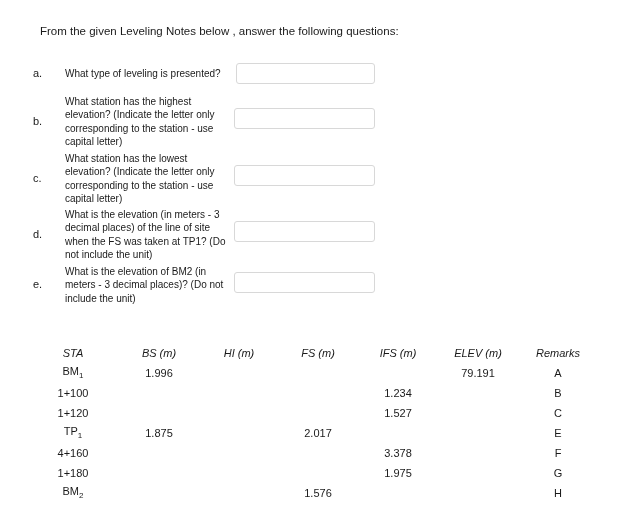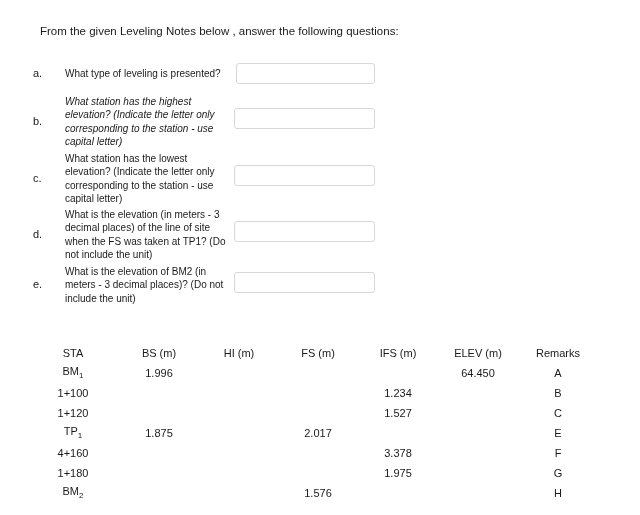--- a/index.html
+++ b/index.html
@@ -70,21 +70,21 @@
   .answer-input::placeholder { color: #bbbbbb; }
 
   
   #q-a .question-letter { top: 7px; }
   #q-a .question-text { top: 7px; width: 175px; white-space: nowrap; }
   #q-a .answer-input { left: 236px; top: 3px; width: 139px; }
 
   
   #q-b { top: 35px; }
   #q-b .question-letter { top: 20px; }
-  #q-b .question-text { top: 0px; font-style: italic; }
+  #q-b .question-text { top: 0px; }
   #q-b .answer-input { left: 234px; top: 13px; width: 141px; }
 
   
   #q-c { top: 92px; }
   #q-c .question-letter { top: 20px; }
   #q-c .question-text { top: 0px; }
   #q-c .answer-input { left: 234px; top: 13px; width: 141px; }
 
   
   #q-d { top: 148px; }
@@ -111,21 +111,21 @@
   #leveling-table th,
   #leveling-table td {
     border: none;
     padding: 0;
     height: 20px;
     text-align: center;
     font-weight: normal;
     vertical-align: middle;
     white-space: nowrap;
   }
-  #leveling-table thead th { font-weight: normal; }
+  #leveling-table thead th { font-weight: normal; font-style: italic; }
   .col-sta    { width: 90px; }
   .col-bs     { width: 82px; }
   .col-hi     { width: 78px; }
   .col-fs     { width: 80px; }
   .col-ifs    { width: 80px; }
   .col-elev   { width: 80px; }
   .col-remarks{ width: 80px; }
   #leveling-table col.spacer-left { width: 28px; }
   #leveling-table col.spacer-right { width: 42px; }
   .sub { font-size: 8px; vertical-align: sub; }
@@ -195,21 +195,21 @@
     </tr>
   </thead>
   <tbody id="leveling-table-body">
       <tr>
         <td></td>
         <td><span>BM</span><span class="sub">1</span></td>
         <td>1.996</td>
         <td></td>
         <td></td>
         <td></td>
-        <td>64.450</td>
+        <td>79.191</td>
         <td>A</td>
         <td></td>
       </tr>
       <tr>
         <td></td>
         <td>1+100</td>
         <td></td>
         <td></td>
         <td></td>
         <td>1.234</td>

